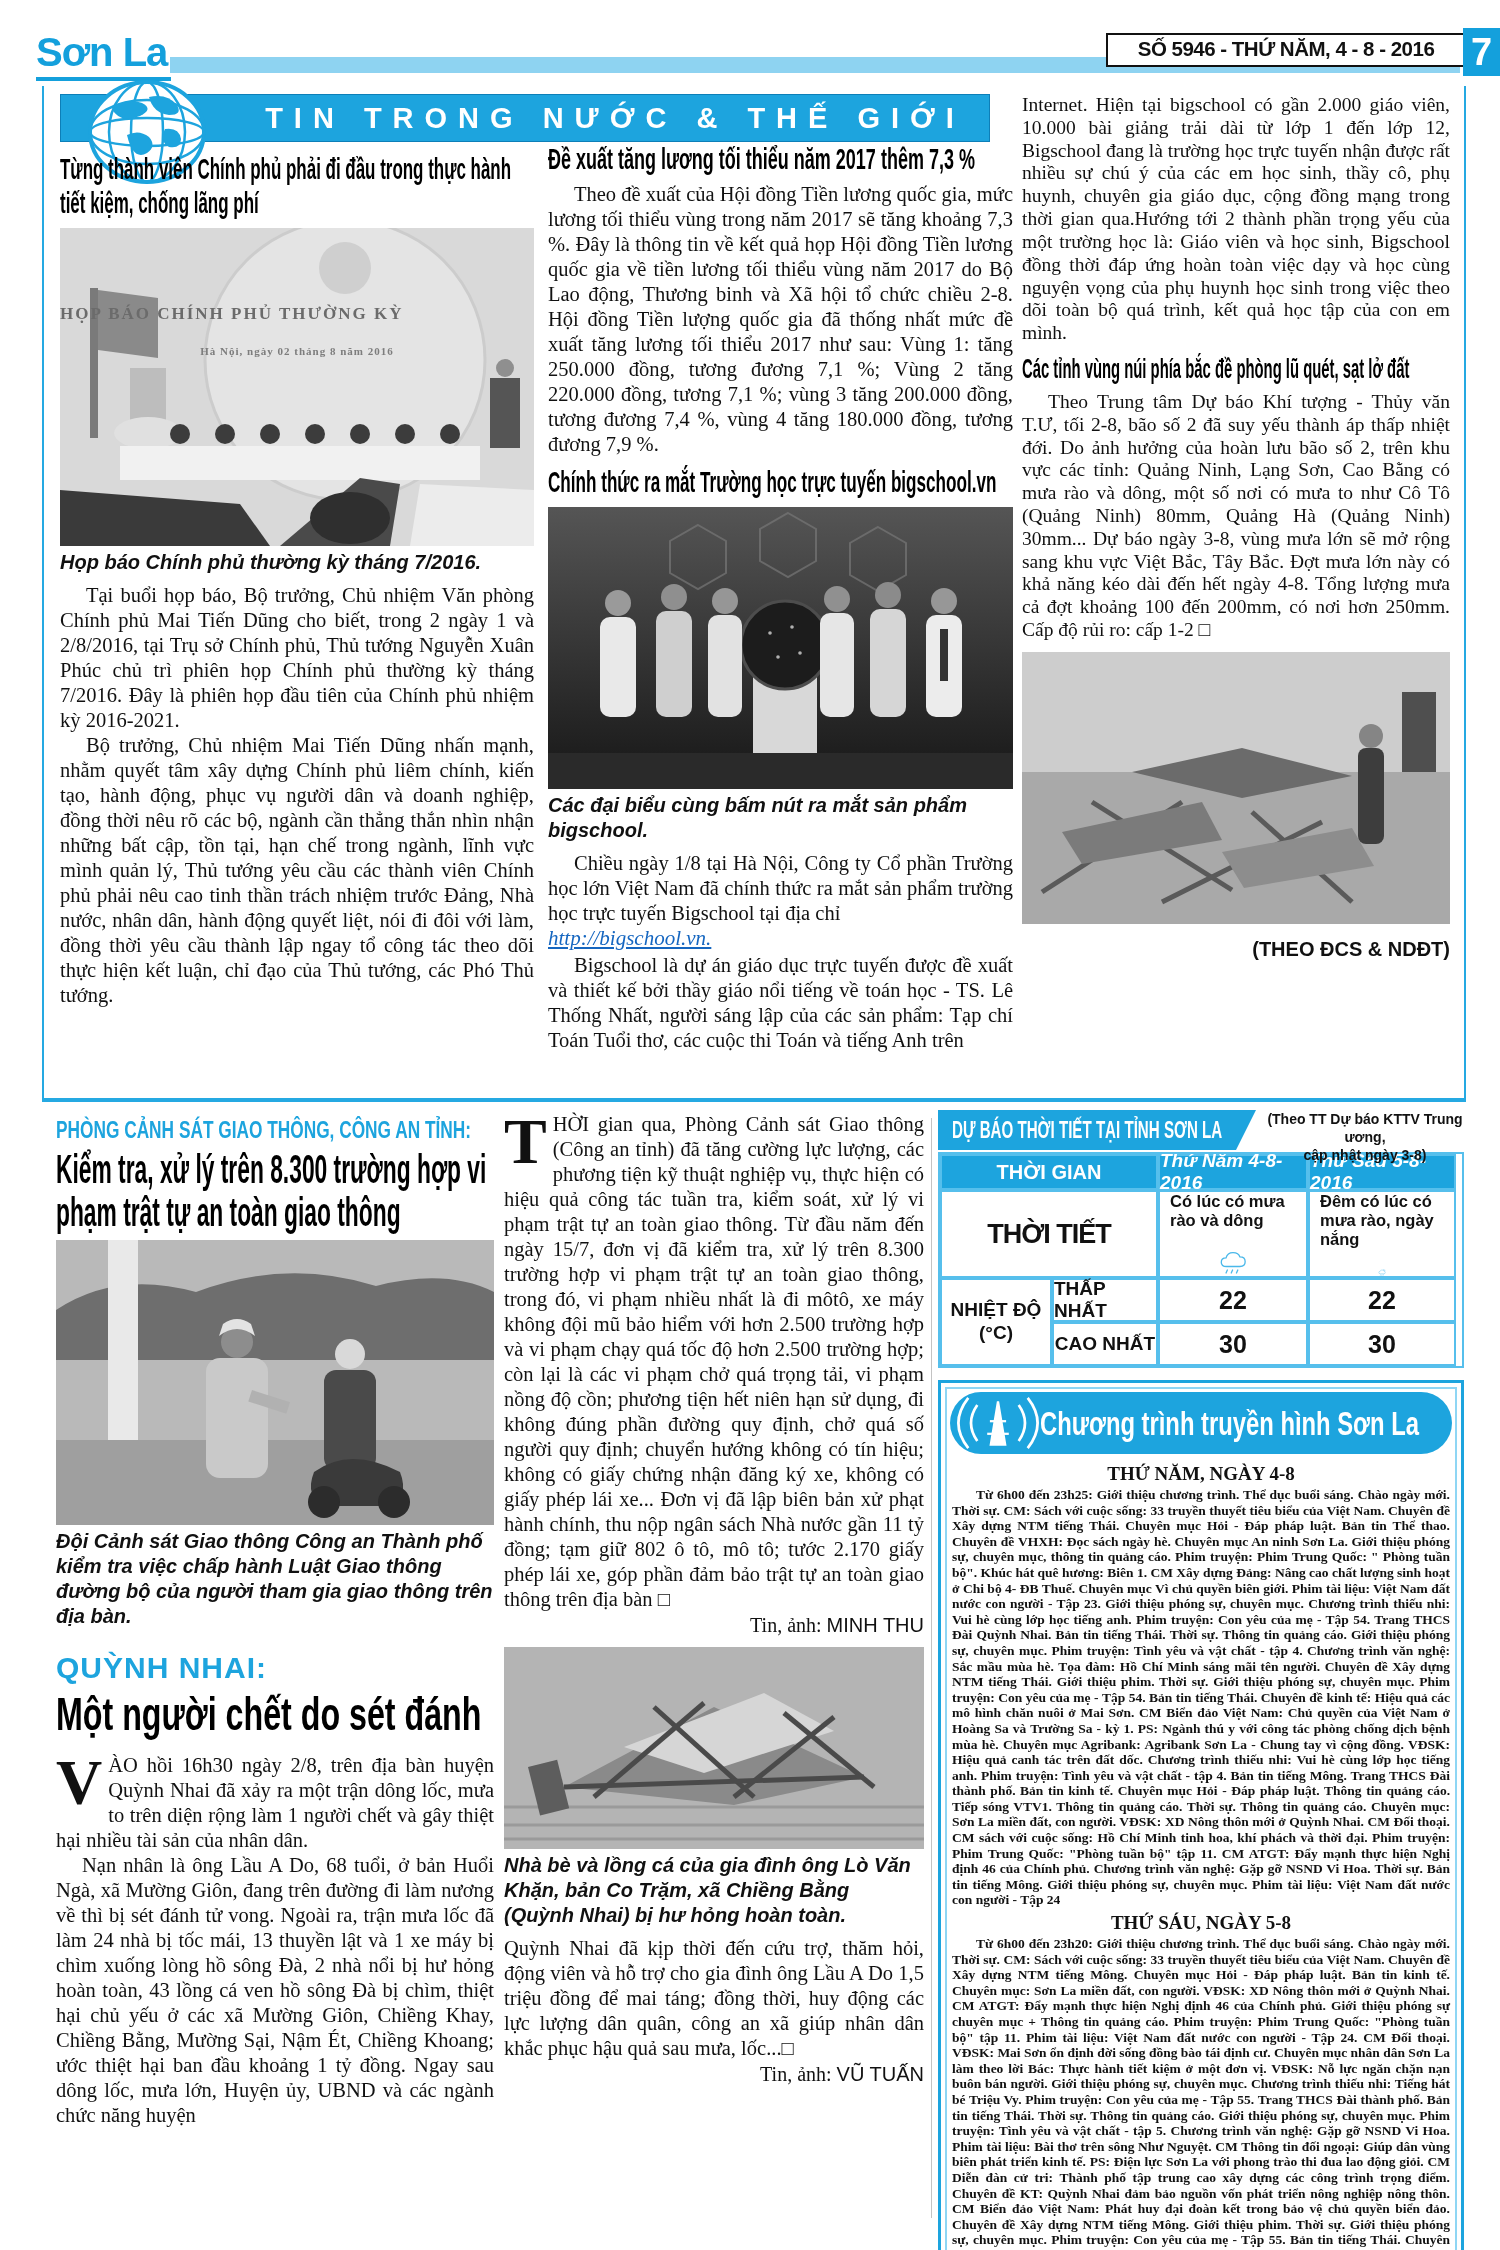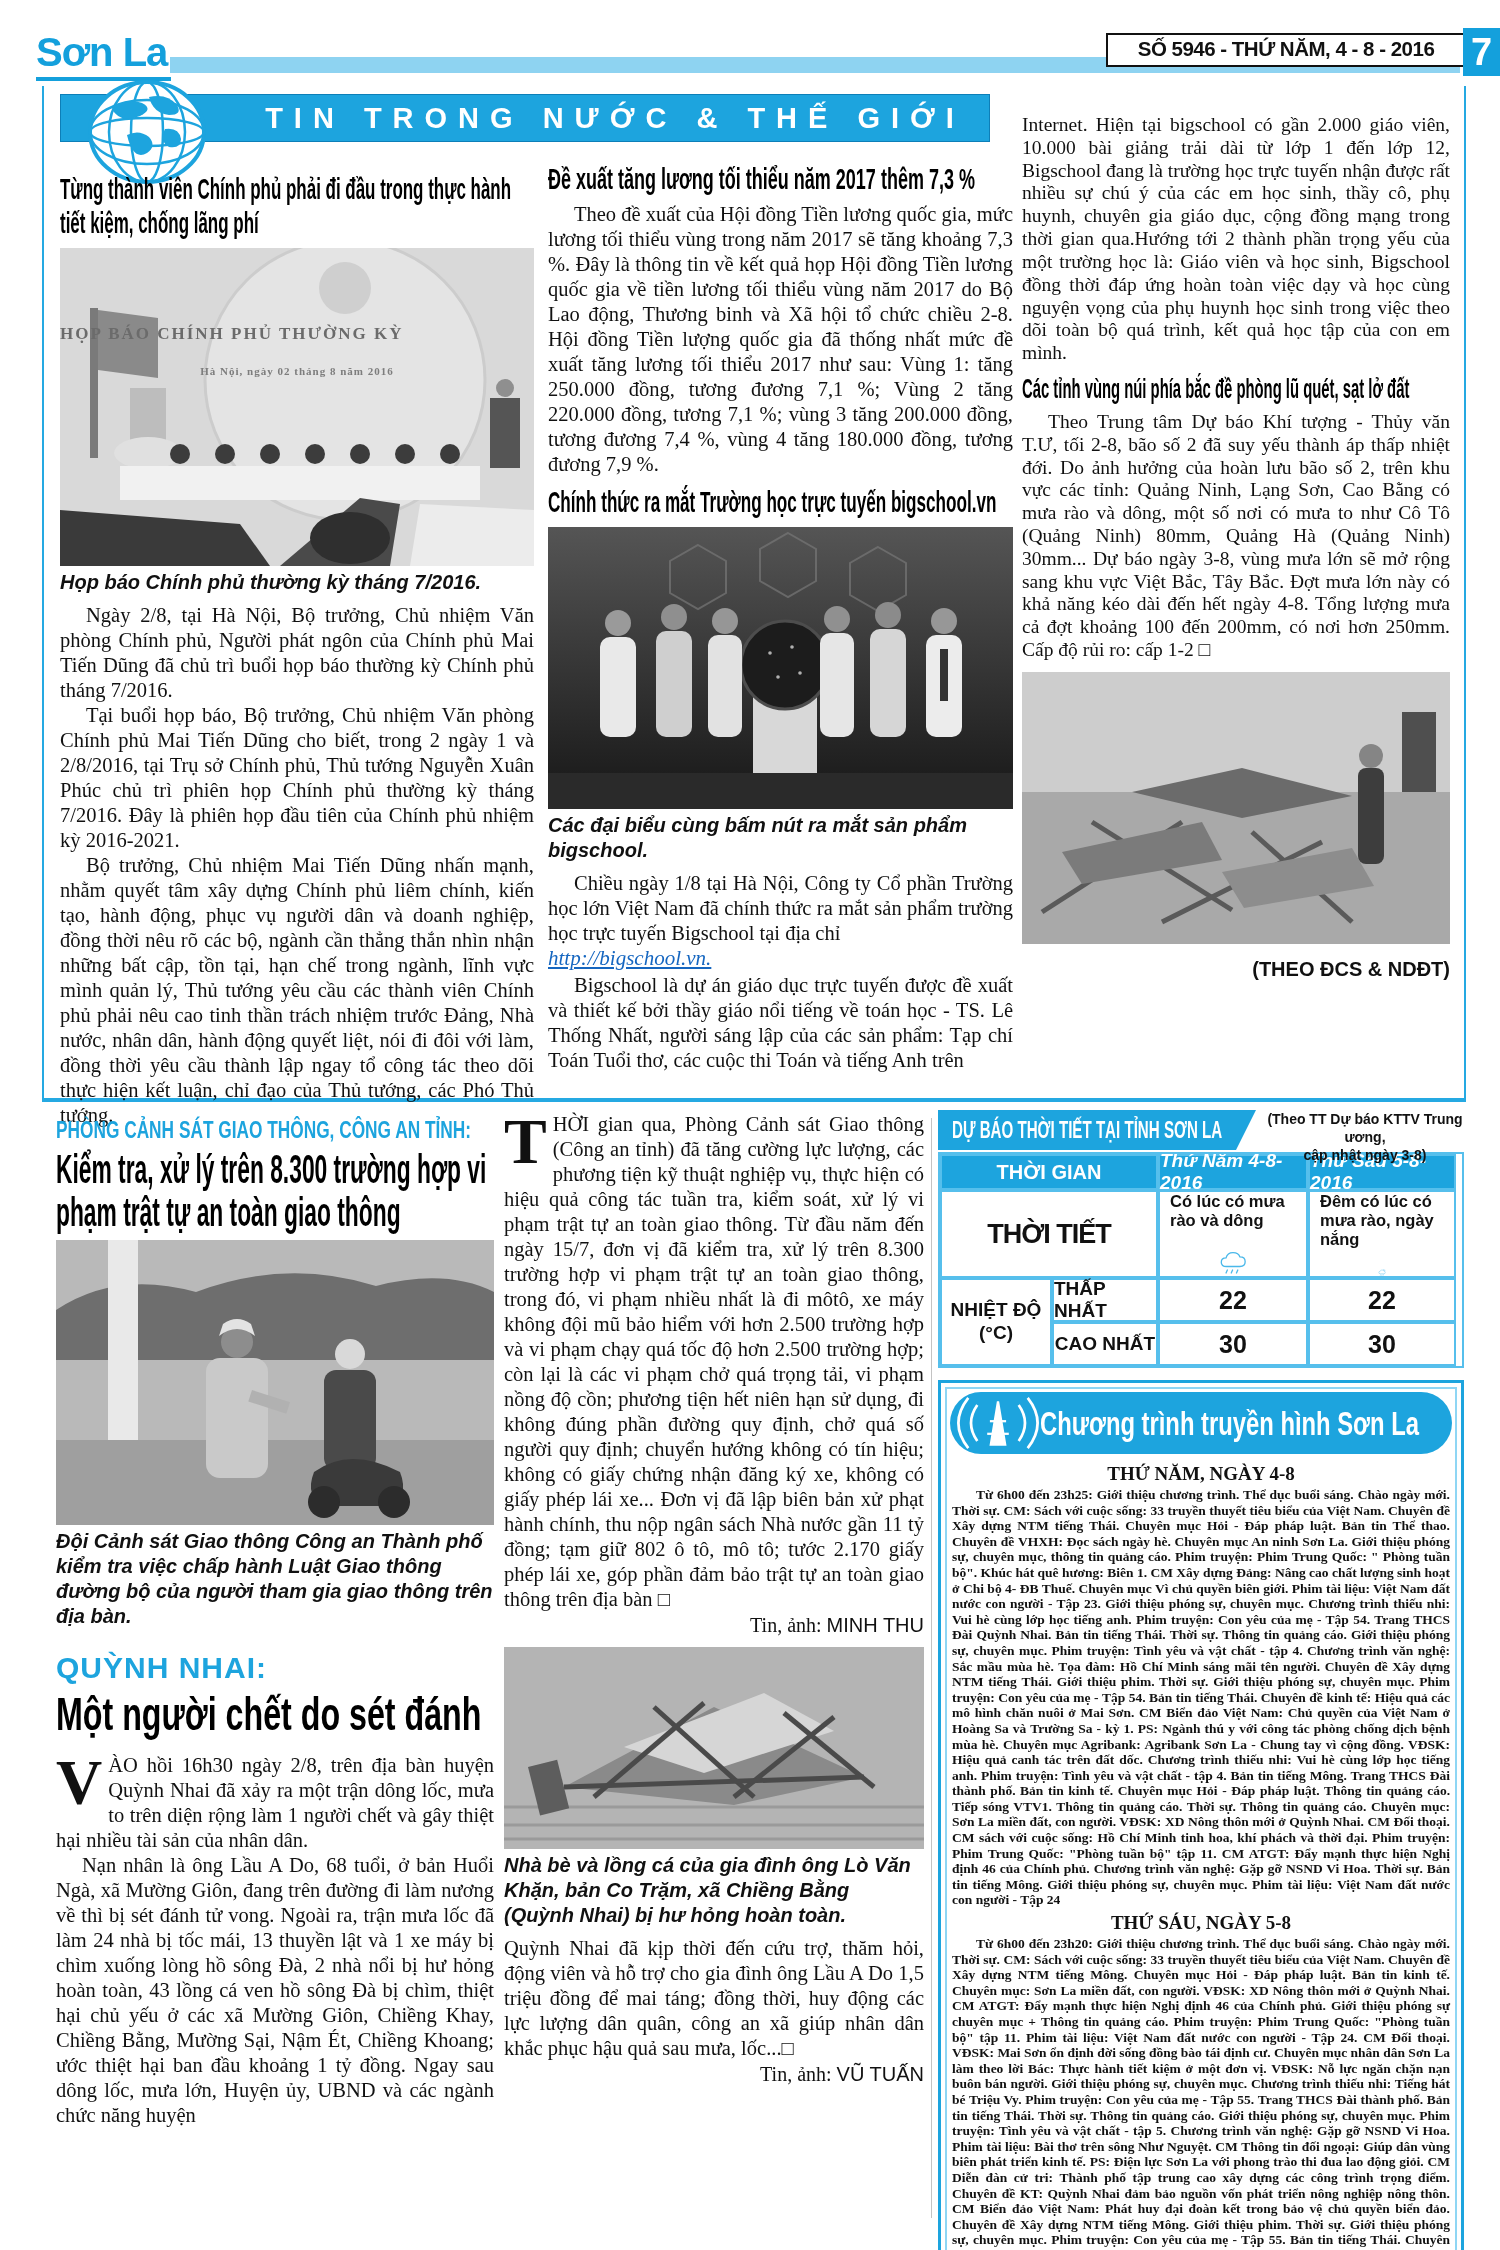--- a/index.html
+++ b/index.html
@@ -20,21 +20,21 @@
 
   
   .top-sec{position:absolute;left:42px;top:86px;width:1420px;height:1012px;
     border-left:2px solid #25a9e2;border-right:2px solid #25a9e2;border-bottom:4px solid #25a9e2;}
   .sec-banner{position:absolute;left:16px;top:8px;width:928px;height:46px;background:#1da4de;
     border:1px solid #0d7fb8;}
   .globe{position:absolute;left:26px;top:-18px;width:120px;height:110px;}
   .sec-title{position:absolute;left:190px;right:10px;top:0;height:46px;line-height:46px;
     text-align:center;color:#fff;font-family:"Liberation Sans",sans-serif;font-weight:bold;
     font-size:29px;letter-spacing:11px;white-space:nowrap;}
-  .col{position:absolute;margin-top:20px;}
+  .col{position:absolute;}
   .col1{left:16px;top:66px;width:474px;}
   .col2{left:504px;top:56px;width:465px;}
   .col3{left:978px;top:8px;width:428px;}
 
   .headline{font-family:"Liberation Sans",sans-serif;font-weight:bold;color:#000;}
   .cond{display:inline-block;white-space:nowrap;transform-origin:0 50%;}
   .condblock{display:block;transform-origin:0 0;}
   .h-main{font-size:30px;width:840px;transform:scaleX(0.565);line-height:1.13;margin:0 0 8px;}
   .h-salary{font-size:30px;transform:scaleX(0.60);margin:0 0 6px;}
   .h-bigschool{font-size:30px;transform:scaleX(0.57);margin:8px 0 8px;}
@@ -161,21 +161,20 @@
         <circle cx="445" cy="140" r="9" fill="#8f8f8f"></circle>
         <polygon points="0,318 0,262 180,276 210,318" fill="#3a3a3a"></polygon>
         <polygon points="220,318 300,250 340,256 330,318" fill="#4a4a4a"></polygon>
         <polygon points="350,318 360,256 474,262 474,318" fill="#ececec"></polygon>
         <ellipse cx="290" cy="290" rx="40" ry="26" fill="#2f2f2f"></ellipse>
       </svg>
       <div class="ph1-t1">HỌP BÁO CHÍNH PHỦ THƯỜNG KỲ</div>
       <div class="ph1-t2">Hà Nội, ngày 02 tháng 8 năm 2016</div>
     </div>
     <div class="caption">Họp báo Chính phủ thường kỳ tháng 7/2016.</div>
-    <p class="body">Ngày 2/8, tại Hà Nội, Bộ trưởng, Chủ nhiệm Văn phòng Chính phủ, Người phát ngôn của Chính phủ Mai Tiến Dũng đã chủ trì buổi họp báo thường kỳ Chính phủ tháng 7/2016.</p>
     <p class="body">Tại buổi họp báo, Bộ trưởng, Chủ nhiệm Văn phòng Chính phủ Mai Tiến Dũng cho biết, trong 2 ngày 1 và 2/8/2016, tại Trụ sở Chính phủ, Thủ tướng Nguyễn Xuân Phúc chủ trì phiên họp Chính phủ thường kỳ tháng 7/2016. Đây là phiên họp đầu tiên của Chính phủ nhiệm kỳ 2016-2021.</p>
     <p class="body">Bộ trưởng, Chủ nhiệm Mai Tiến Dũng nhấn mạnh, nhằm quyết tâm xây dựng Chính phủ liêm chính, kiến tạo, hành động, phục vụ người dân và doanh nghiệp, đồng thời nêu rõ các bộ, ngành cần thẳng thắn nhìn nhận những bất cập, tồn tại, hạn chế trong ngành, lĩnh vực mình quản lý, Thủ tướng yêu cầu các thành viên Chính phủ phải nêu cao tinh thần trách nhiệm trước Đảng, Nhà nước, nhân dân, hành động quyết liệt, nói đi đôi với làm, đồng thời yêu cầu thành lập ngay tổ công tác theo dõi thực hiện kết luận, chỉ đạo của Thủ tướng, các Phó Thủ tướng.</p>
   </div>
 
   <div class="col col2">
     <div class="headline cond h-salary">Đề xuất tăng lương tối thiểu năm 2017 thêm 7,3 %</div>
     <p class="body">Theo đề xuất của Hội đồng Tiền lương quốc gia, mức lương tối thiểu vùng trong năm 2017 sẽ tăng khoảng 7,3 %.  Đây là thông tin về kết quả họp Hội đồng Tiền lương quốc gia về tiền lương tối thiểu vùng năm 2017 do Bộ Lao động, Thương binh và Xã hội tổ chức chiều 2-8. Hội đồng Tiền lượng quốc gia đã thống nhất mức đề xuất tăng lương tối thiểu 2017 như sau: Vùng 1: tăng 250.000 đồng, tương đương 7,1 %; Vùng 2 tăng 220.000 đồng, tương 7,1 %; vùng 3 tăng 200.000 đồng, tương đương 7,4 %, vùng 4 tăng 180.000 đồng, tương đương 7,9 %.</p>
     <div class="headline cond h-bigschool">Chính thức ra mắt Trường học trực tuyến bigschool.vn</div>
     <div class="photo photo2">
       <svg viewBox="0 0 465 282" preserveAspectRatio="none">

